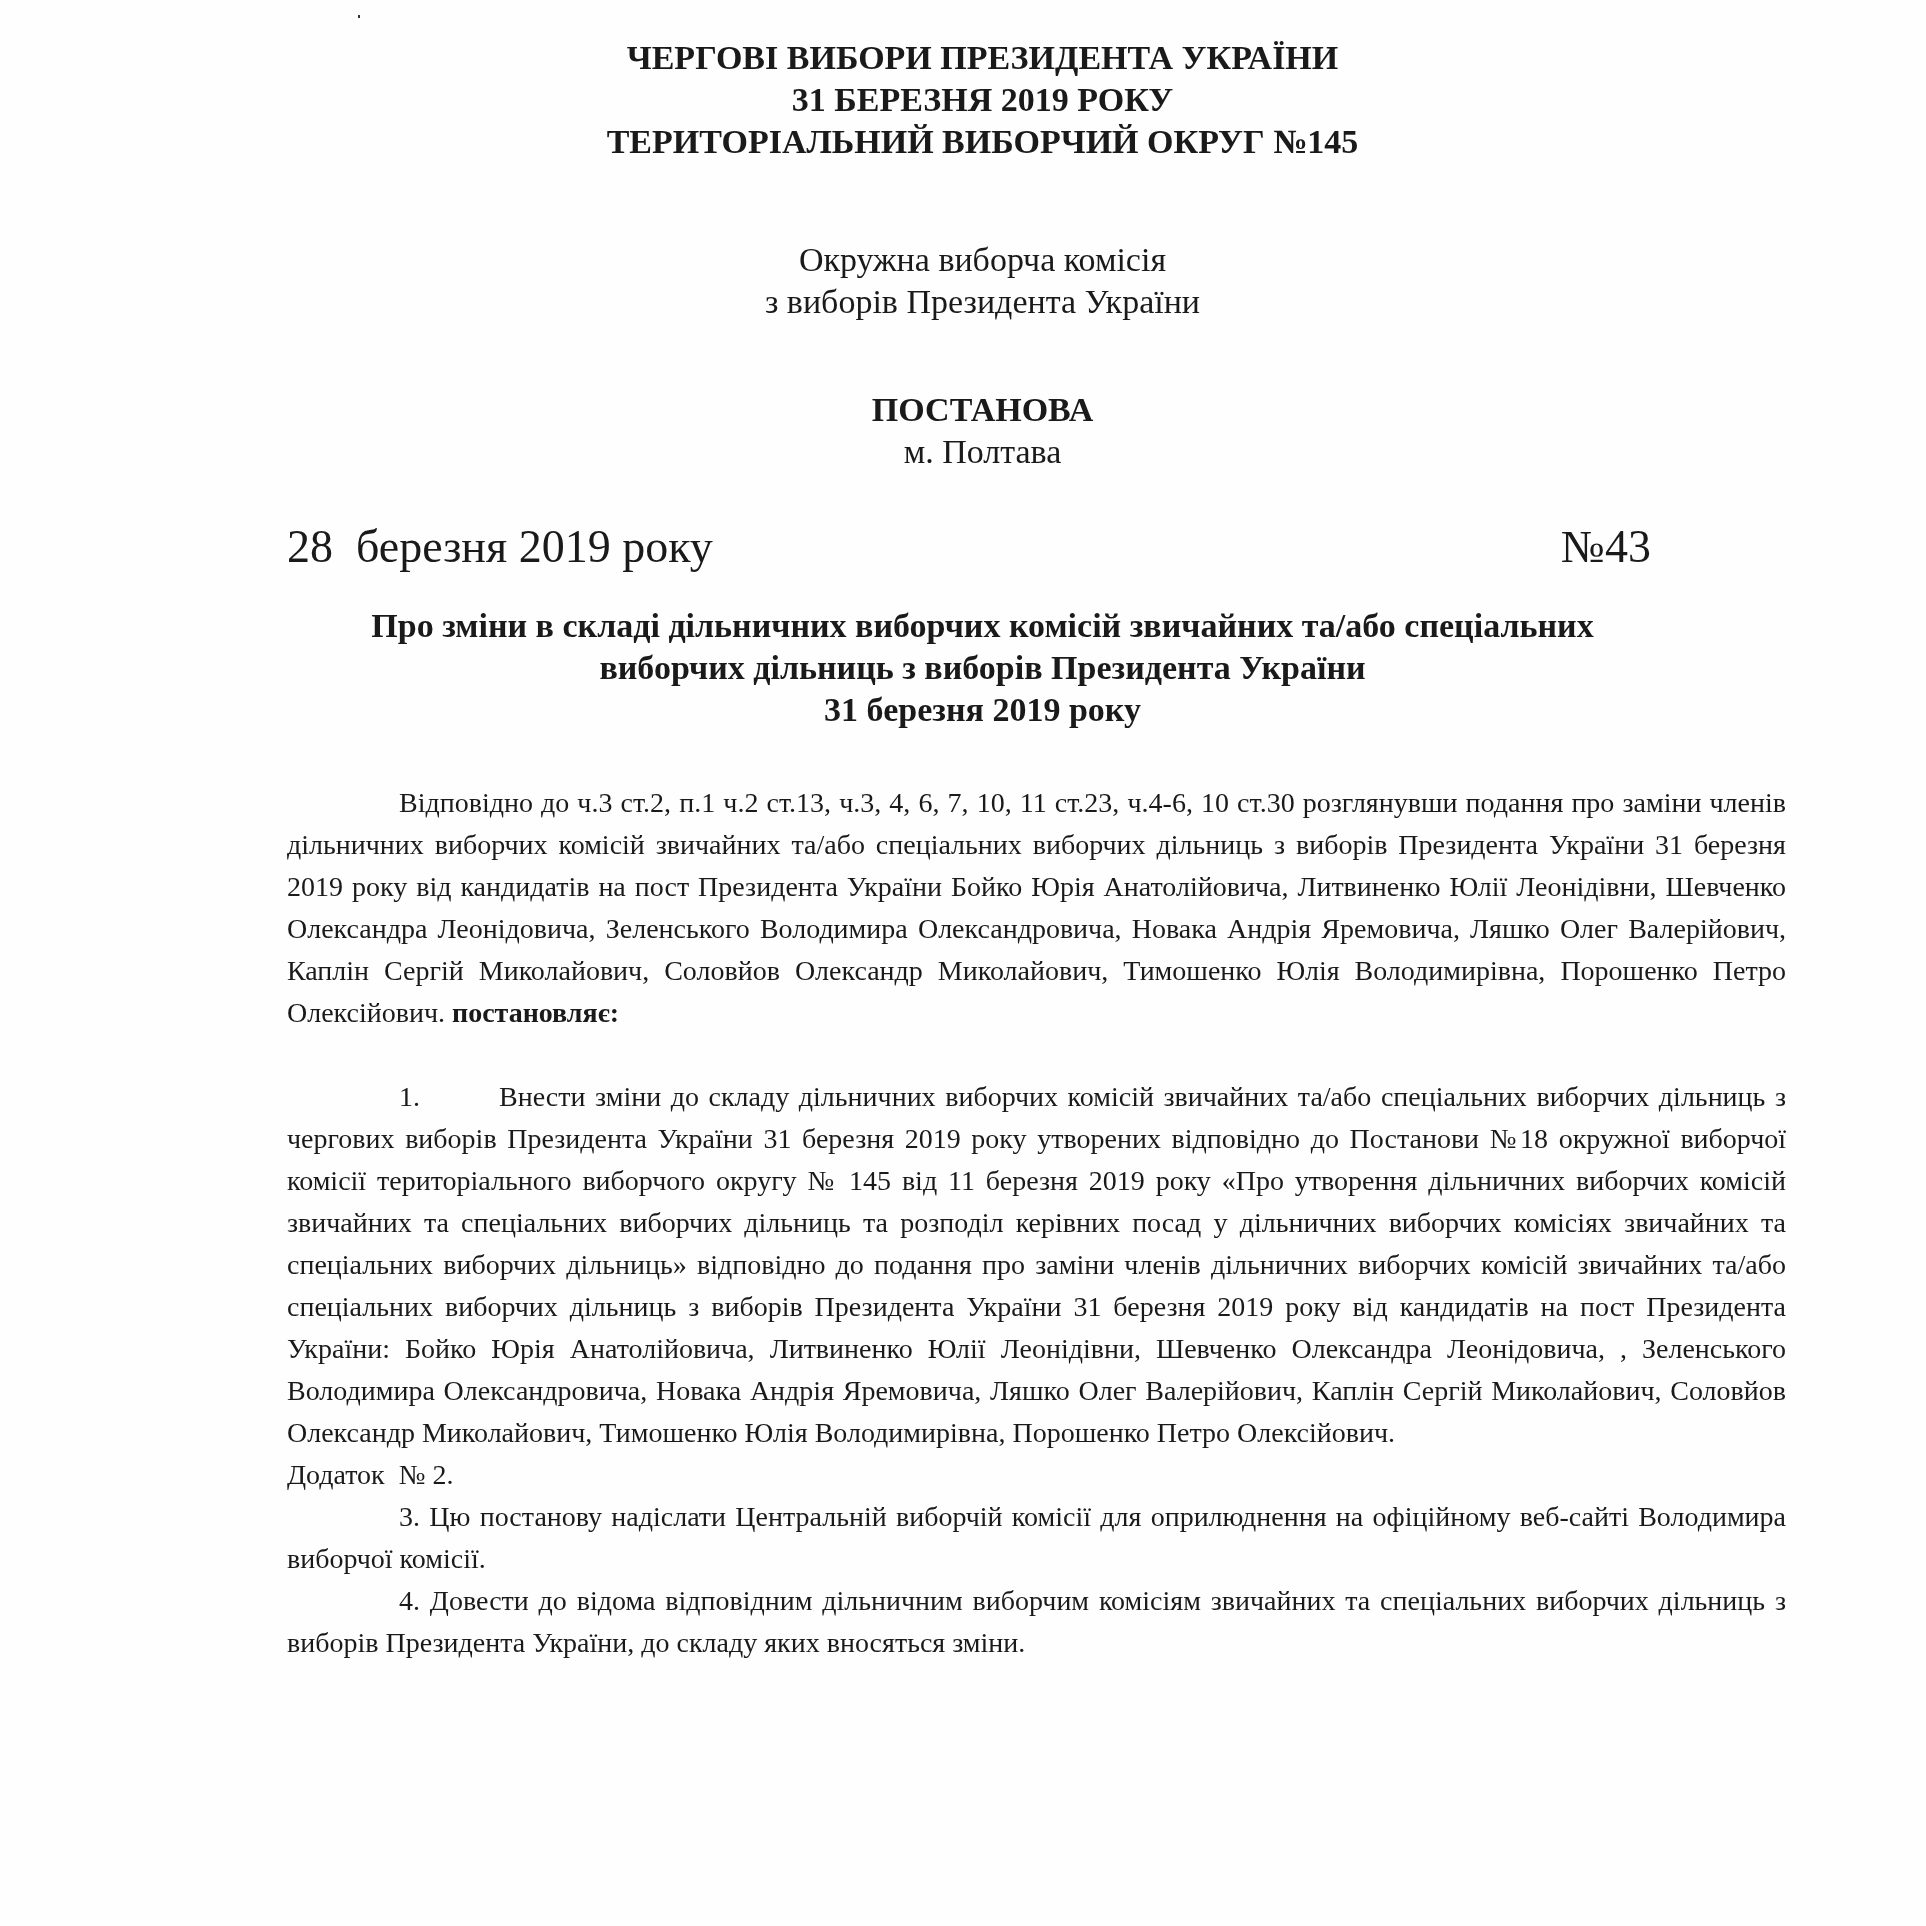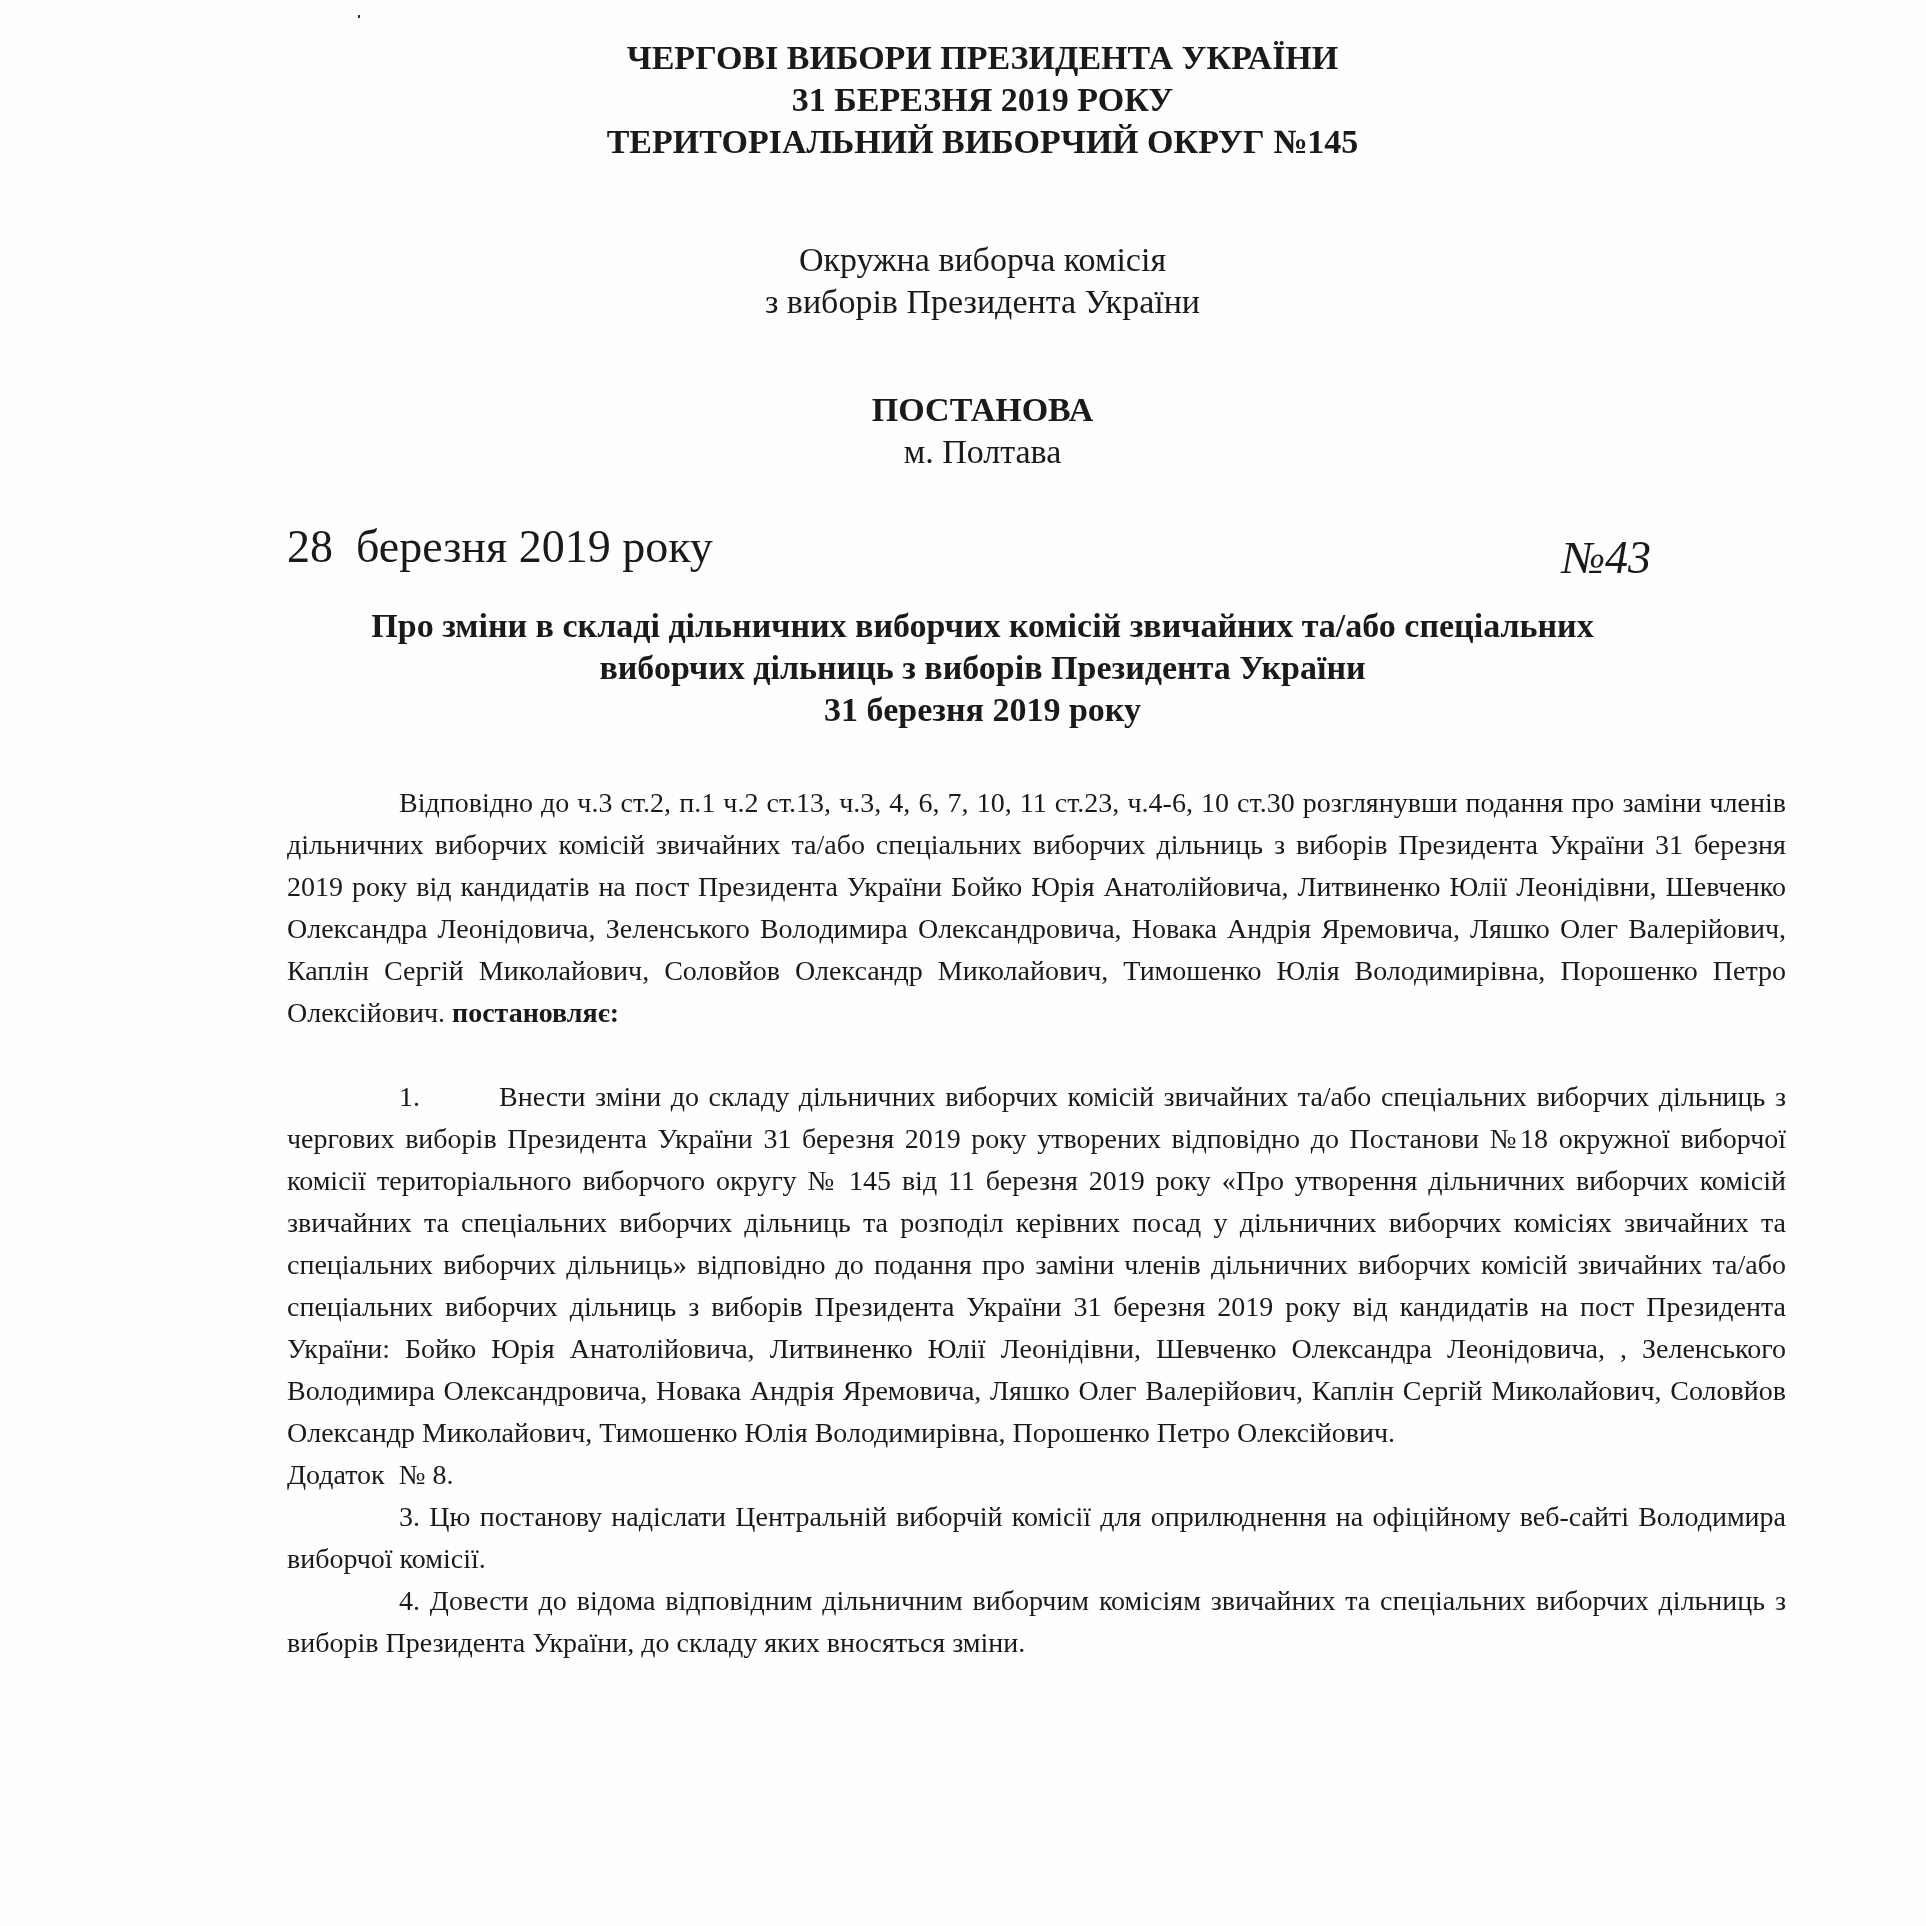--- a/index.html
+++ b/index.html
@@ -10,21 +10,21 @@
     font-family: "Liberation Serif", "DejaVu Serif", serif;
     color: #1a1a1a;
   }
   .header-block { position: absolute; left: 0; width: 1965px; text-align: center; }
   .h-bold { font-weight: bold; font-size: 34px; line-height: 42px; }
   .h-reg { font-size: 34px; line-height: 42px; }
   .title-block { top: 37px; }
   .commission-block { top: 239px; }
   .decree-block { top: 389px; }
   .date-row { position: absolute; top: 526px; left: 287px; width: 1364px; font-size: 46px; line-height: 42px; }
-  .date-row .num { position: absolute; right: 0; top: 11px; font-style: italic; }
+  .date-row .num { position: absolute; right: 0; top: 0; }
   .subject-block { top: 605px; }
   .body {
     position: absolute; left: 287px; top: 782px; width: 1499px;
     font-size: 28px; line-height: 42px; text-align: justify;
   }
   .body p { margin: 0; }
   .indent { text-indent: 112px; }
   .item1 { margin-top: 42px !important; text-indent: 112px; }
   .item-num { display: inline-block; width: 100px; text-indent: 0; }
   .bold { font-weight: bold; }
@@ -62,21 +62,21 @@
     <div class="h-bold">31 березня 2019 року</div>
   </div>
 
   <div class="body">
     <p class="indent">
       <span>Відповідно до ч.3 ст.2, п.1 ч.2 ст.13, ч.3, 4, 6, 7, 10, 11 ст.23, ч.4-6, 10 ст.30 розглянувши подання про заміни членів дільничних виборчих комісій звичайних та/або спеціальних виборчих дільниць з виборів Президента України 31 березня 2019 року від кандидатів на пост Президента  України Бойко Юрія Анатолійовича, Литвиненко Юлії Леонідівни, Шевченко Олександра Леонідовича, Зеленського Володимира Олександровича, Новака Андрія Яремовича, Ляшко Олег Валерійович, Каплін  Сергій Миколайович, Соловйов Олександр Миколайович, Тимошенко Юлія Володимирівна, Порошенко Петро Олексійович. </span><span class="bold">постановляє:</span>
     </p>
     <p class="item1">
       <span class="item-num">1.</span><span>Внести зміни до складу дільничних виборчих комісій звичайних та/або спеціальних виборчих дільниць з чергових виборів Президента України 31 березня 2019 року утворених відповідно до Постанови №18 окружної виборчої комісії територіального виборчого округу № 145 від 11 березня 2019 року «Про утворення дільничних виборчих комісій звичайних та спеціальних виборчих дільниць та розподіл керівних посад у дільничних виборчих комісіях звичайних та спеціальних виборчих дільниць» відповідно до подання про заміни членів дільничних виборчих комісій звичайних та/або спеціальних виборчих дільниць з виборів Президента України 31 березня 2019 року від кандидатів на пост Президента  України: Бойко Юрія Анатолійовича, Литвиненко Юлії Леонідівни, Шевченко Олександра Леонідовича, , Зеленського Володимира Олександровича, Новака Андрія Яремовича, Ляшко Олег Валерійович, Каплін  Сергій Миколайович, Соловйов Олександр Миколайович, Тимошенко Юлія Володимирівна, Порошенко Петро Олексійович.</span>
     </p>
-    <p style="white-space:pre">Додаток  № 8.</p>
+    <p style="white-space:pre">Додаток  № 2.</p>
     <p class="indent">
       <span>3.</span> <span>Цю постанову надіслати Центральній виборчій комісії для оприлюднення на офіційному веб-сайті Володимира виборчої комісії.</span>
     </p>
     <p class="indent">
       <span>4.</span> <span>Довести до відома відповідним дільничним виборчим комісіям звичайних та спеціальних виборчих дільниць з виборів Президента України, до складу яких вносяться зміни.</span>
     </p>
   </div>
 
   <div class="speck" style="left:358px; top:15.4px; width:1.5px; height:3.1px;"></div>
 

